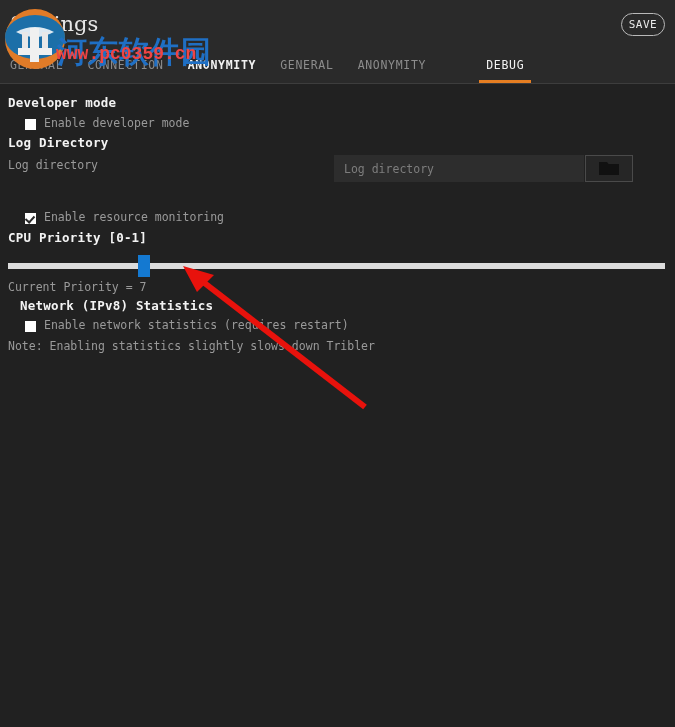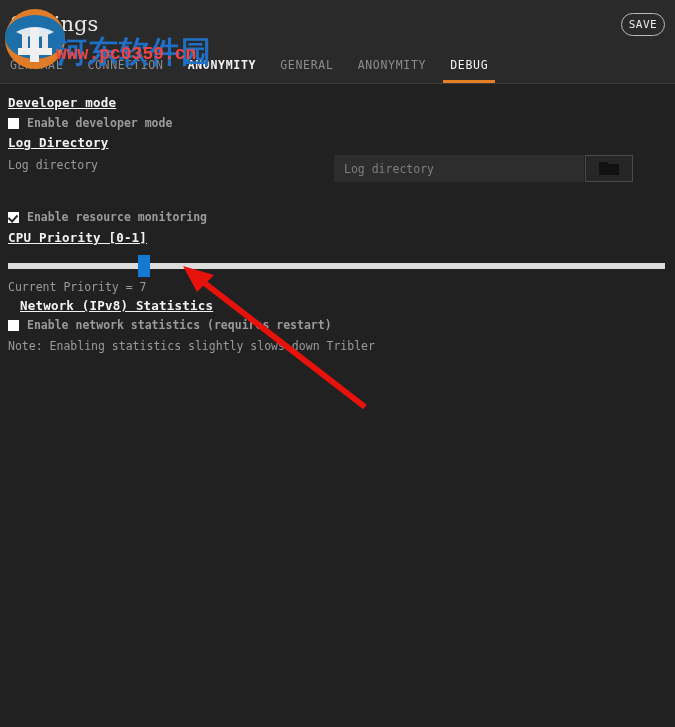--- a/index.html
+++ b/index.html
@@ -68,21 +68,21 @@
     position: relative;
     font-size: 11.5px;
     letter-spacing: 0.7px;
     color: #8c8c8c;
     padding: 0 0 11px 0;
     margin-right: 24px;
     cursor: pointer;
     white-space: nowrap;
   }
   .tab.bold { color: #f2f2f2; font-weight: bold; }
-  .tab.active { color: #f2f2f2; }
+  .tab.active { color: #f2f2f2; margin-left: 36px; }
   .tab.active::after {
     content: "";
     position: absolute;
     left: -7px;
     right: -7px;
     bottom: 0;
     height: 3px;
     background: #e67e22;
   }
 
@@ -96,29 +96,27 @@
     background: #212121;
   }
   .section-title {
     position: absolute;
     left: 8px;
     font-size: 12.5px;
     font-weight: bold;
     color: #f3f3f3;
     letter-spacing: 0.2px;
     white-space: nowrap;
-    text-decoration: underline;
   }
   .checkrow {
     position: absolute;
-    left: 8px;
+    left: 25px;
     display: flex;
-    align-items: center;
-    cursor: pointer;
-    font-weight: bold;
+    align-items: flex-end;
+    cursor: pointer;
   }
   .cbox {
     width: 11px;
     height: 11px;
     background: #ffffff;
     display: inline-block;
     position: relative;
     flex: none;
   }
   .cbox.checked::after {

